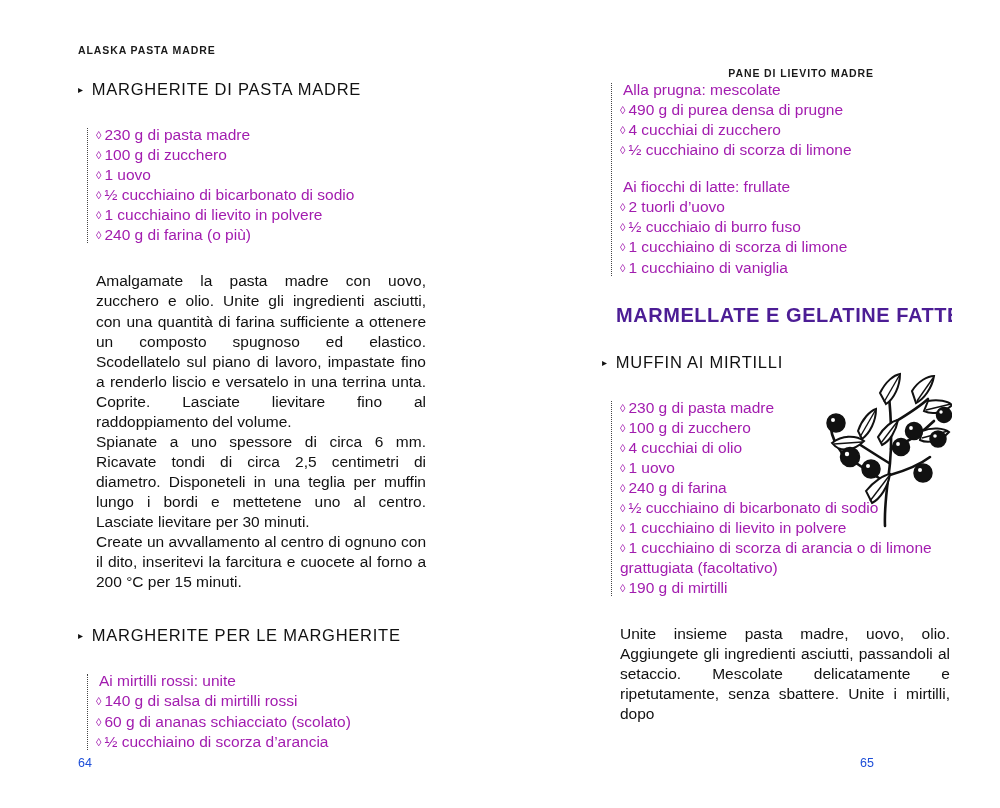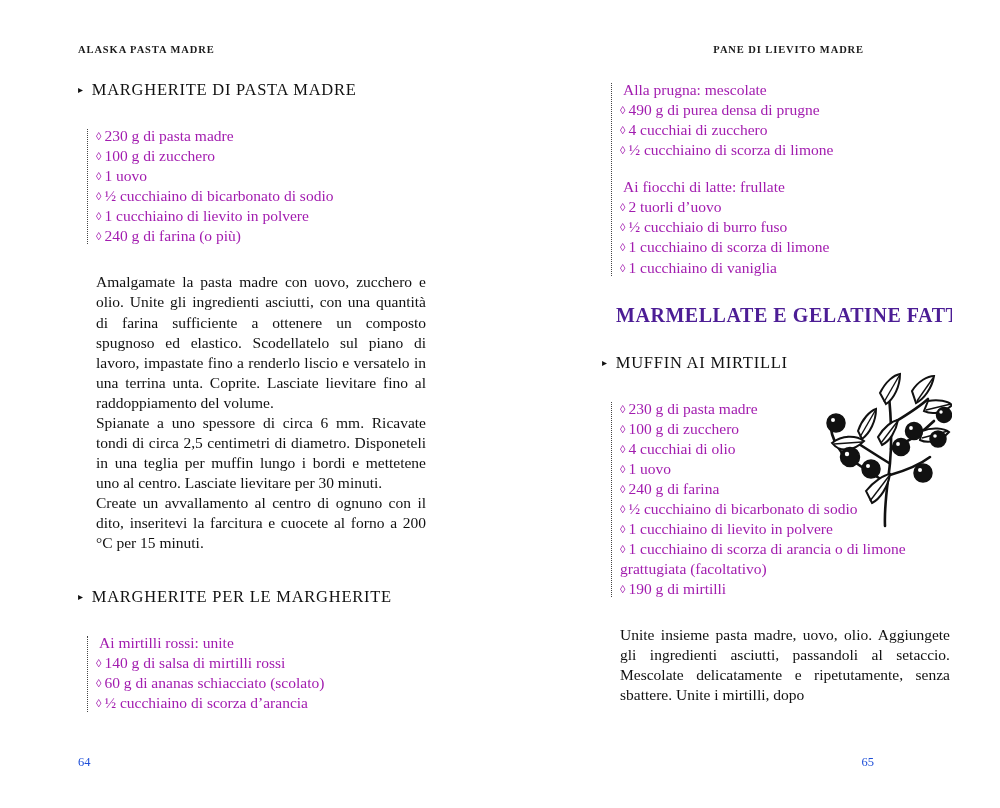--- a/index.html
+++ b/index.html
@@ -5,38 +5,38 @@
   html, body {
     margin: 0;
     padding: 0;
     background: #ffffff;
   }
   .page {
     position: relative;
     width: 952px;
     height: 808px;
     background: #ffffff;
-    font-family: Liberation Serif, serif;
+    font-family: Liberation Sans, sans-serif;
     color: #111111;
     overflow: hidden;
   }
 
   
   .runhead {
     position: absolute;
     top: 44px;
     font-size: 10.5px;
     font-weight: bold;
     letter-spacing: 0.9px;
     color: #1a1a1a;
     text-transform: uppercase;
     white-space: nowrap;
   }
   .runhead.left  { left: 78px; }
-  .runhead.right { right: 88px; }
+  .runhead.right { right: 78px; margin-top: 23px; }
 
   
   .col {
     position: absolute;
     top: 80px;
     width: 348px;
   }
   .col.left  { left: 78px; }
   .col.right { left: 602px; }
 

